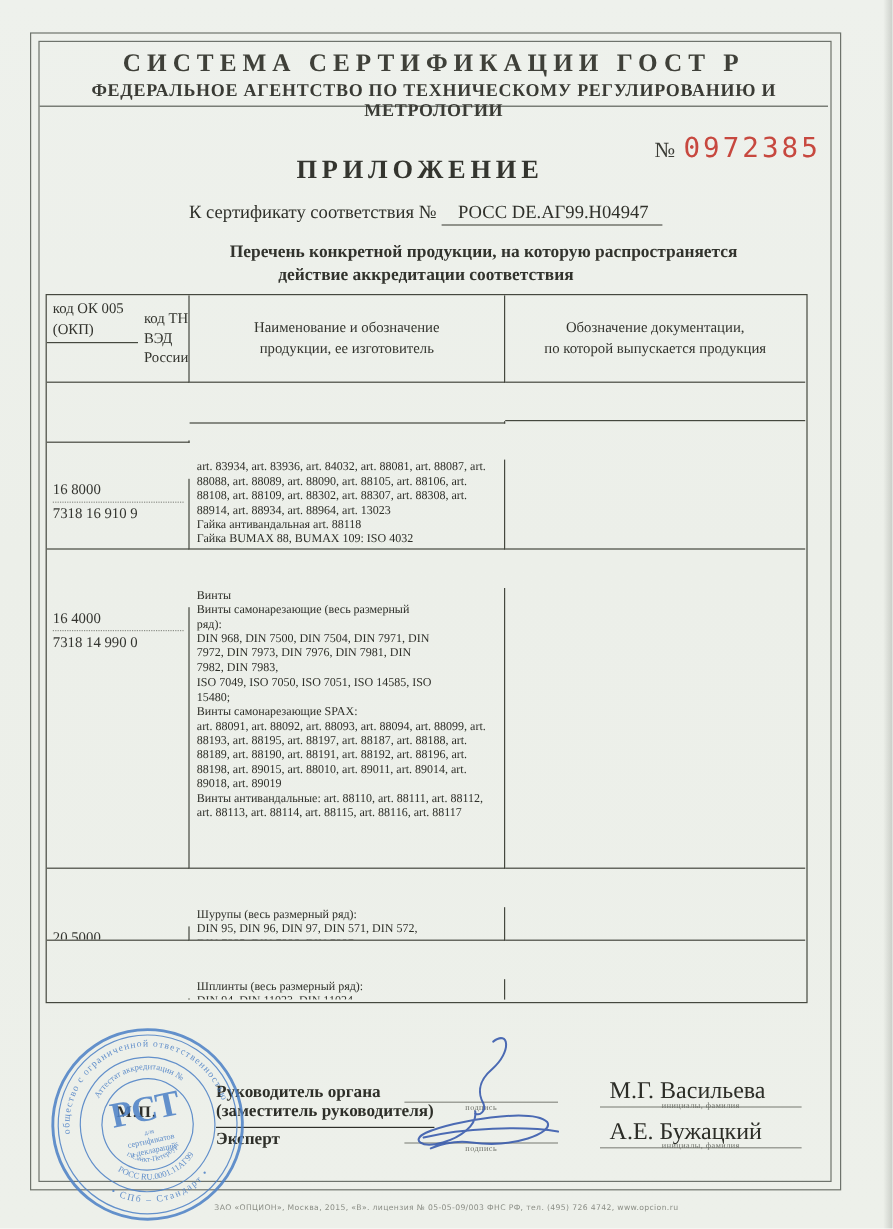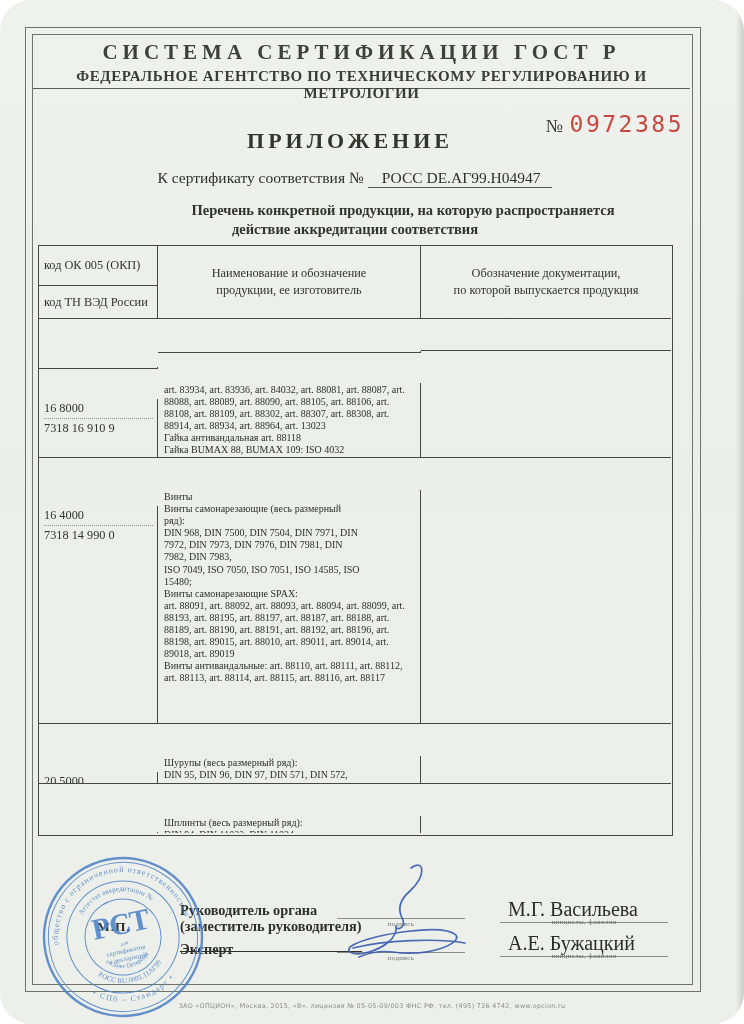--- a/index.html
+++ b/index.html
@@ -3,21 +3,20 @@
 <meta charset="utf-8">
 <style>
   html,body{margin:0;padding:0;}
   .paper{
     position:relative;
     width:744px;height:1024px;
     background:linear-gradient(180deg,#eef1ec 0%,#ecefe9 45%,#edf0ea 100%);
     font-family:"Liberation Serif",serif;
     color:#33342f;
     overflow:hidden;
-    border-radius:31px;
   }
   .paper::after{
     content:"";position:absolute;right:0;top:0;width:8px;height:100%;
     background:linear-gradient(90deg,rgba(110,115,108,0),rgba(110,115,108,.28));
   }
   .outer-frame{position:absolute;left:25px;top:27px;width:674px;height:963px;border:1.6px solid #6e736c;}
   .inner-frame{position:absolute;left:32px;top:34px;width:659px;height:949px;border:1px solid #6e736c;}
   .header-box{position:absolute;left:33px;top:35px;width:657px;height:53px;border-bottom:1.5px solid #5c615a;text-align:center;}
   .h1{margin-top:5px;font-size:21px;font-weight:bold;letter-spacing:5px;color:#3f4039;}
   .h2{margin-top:3px;font-size:15px;font-weight:bold;letter-spacing:.6px;color:#3a3b35;}
@@ -35,34 +34,34 @@
     position:absolute;left:38px;top:245px;width:635px;height:591px;
     box-sizing:border-box;border:1.8px solid #45483f;
     display:grid;grid-template-columns:119px 263px 250px;
     grid-template-rows:73px 32px 107px 266px 60px 49px;
     overflow:hidden;
   }
   .t-cell{box-sizing:border-box;border-right:1px solid #45483f;border-bottom:1px solid #45483f;overflow:hidden;font-size:12.3px;}
   .t-cell.col3{border-right:none;}
   .t-cell.rlast{border-bottom:none;}
   .t-head{border-bottom:1.8px solid #45483f;display:flex;align-items:center;justify-content:center;text-align:center;white-space:pre-line;line-height:1.35;padding:0 12px;color:#32332d;}
-  .t-head.codehead{flex-direction:column;align-items:stretch;justify-content:flex-start;padding:0;white-space:normal;}
+  .t-head.codehead{flex-direction:row;align-items:stretch;justify-content:flex-start;padding:0;white-space:normal;}
   .codehead .top{height:39px;border-bottom:1px solid #45483f;display:flex;align-items:center;padding-left:5px;text-align:left;}
   .codehead .bot{flex:1;display:flex;align-items:center;padding-left:5px;text-align:left;}
   .code-cell{padding:1px 4px 0 5px;line-height:1.25;margin-top:48px;}
   .code-cell .okp{border-bottom:1px dotted #8d9089;padding:1px 0 2px 0;min-height:15px;}
   .code-cell .tnved{padding-top:2px;min-height:15px;}
   .name-cell{padding:1px 4px 0 6px;font-size:10px;line-height:1.21;white-space:pre-line;color:#2e2f29;margin-top:32px;}
   .doc-cell{padding:2px 4px;}
 
   .mp-label{position:absolute;left:97px;top:919px;font-size:13.5px;font-weight:bold;color:#2e2f2b;letter-spacing:1px;z-index:2;}
   .stamp{position:absolute;left:28px;top:850px;width:190px;height:174px;transform:rotate(-12deg);opacity:.88;z-index:3;}
 
   .role1a{position:absolute;left:180px;top:902px;font-size:14.3px;font-weight:bold;color:#2e2f29;}
-  .role1b{position:absolute;left:180px;top:918px;font-size:14.3px;font-weight:bold;color:#2e2f29;border-bottom:1.6px solid #2e2f29;padding-bottom:16px;}
+  .role1b{position:absolute;left:180px;top:918px;font-size:14.3px;font-weight:bold;color:#2e2f29;border-bottom:1.6px solid #2e2f29;padding-bottom:4px;}
   .role2{position:absolute;left:180px;top:941px;font-size:14.3px;font-weight:bold;color:#2e2f29;}
   .sig-line{position:absolute;left:337px;width:128px;border-bottom:1px solid #8a8d85;height:16px;}
   .sig1{top:902px;}
   .sig2{top:936px;}
   .tiny-cap{position:absolute;font-size:6.8px;color:#6b6e66;text-align:center;letter-spacing:.4px;}
   .cap-sig1{left:337px;width:128px;top:920px;}
   .cap-sig2{left:337px;width:128px;top:954px;}
   .name-block{position:absolute;left:500px;width:168px;}
   .nb1{top:898px;}
   .nb2{top:932px;}

